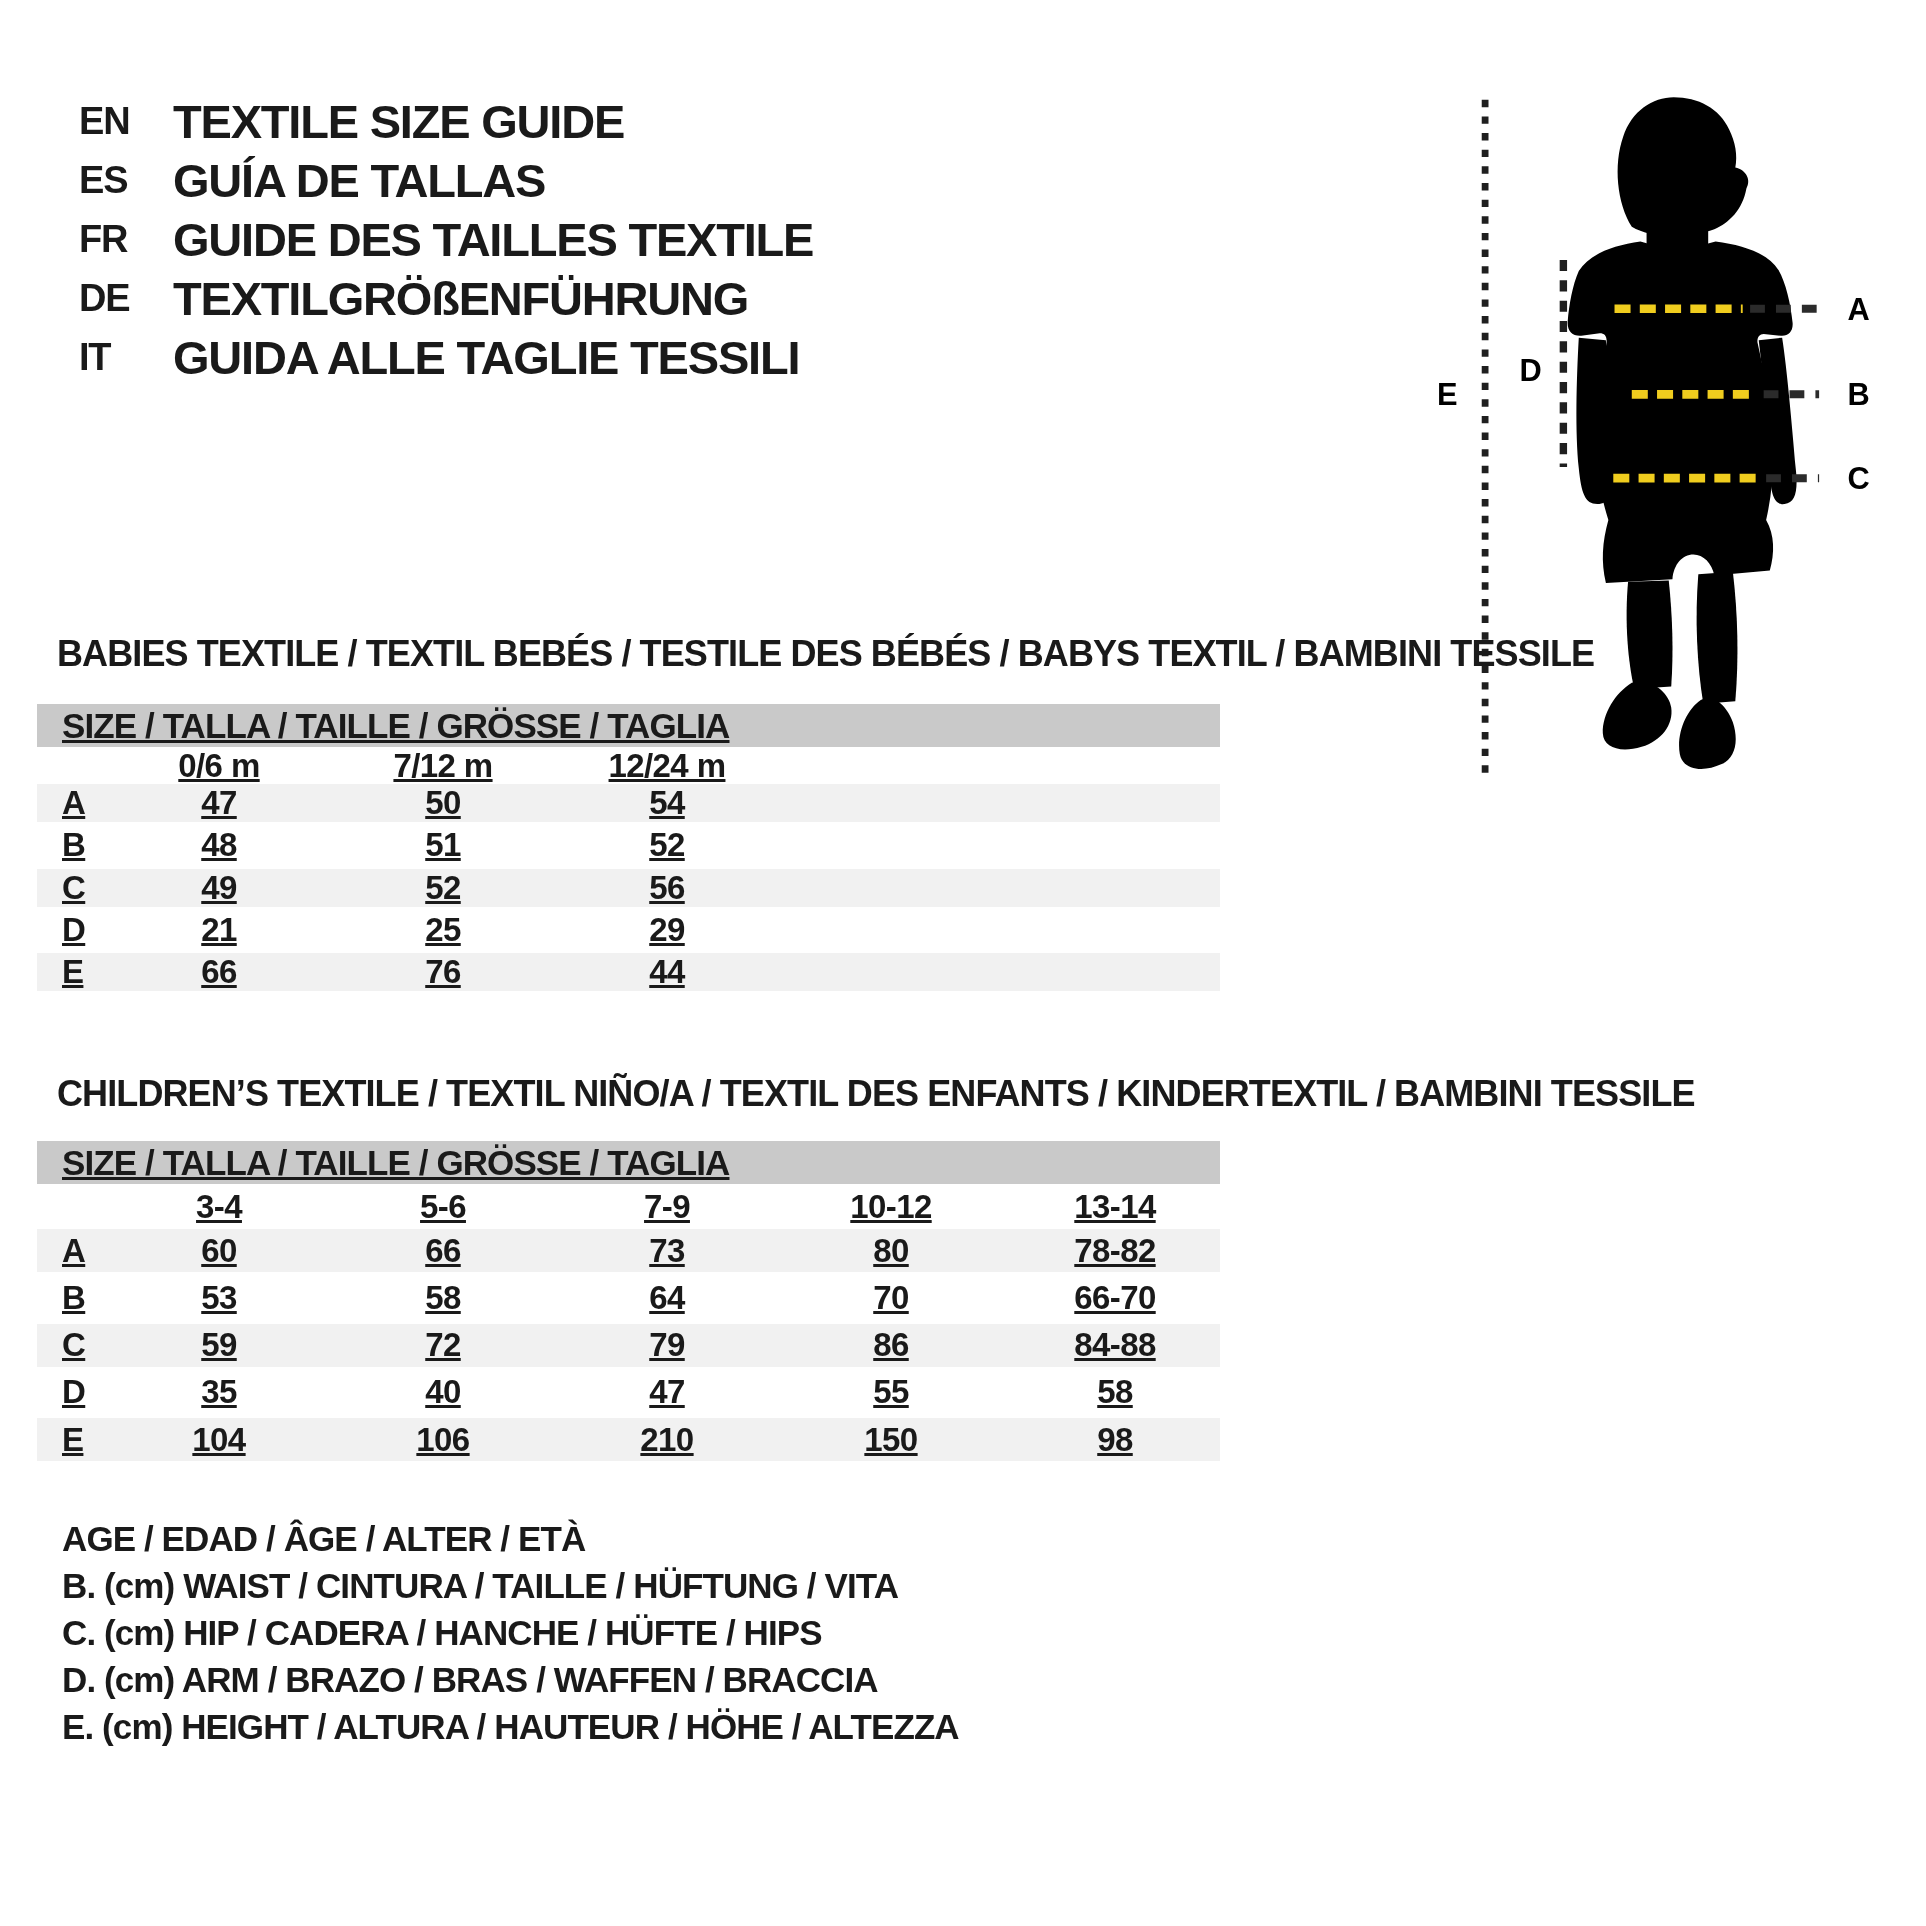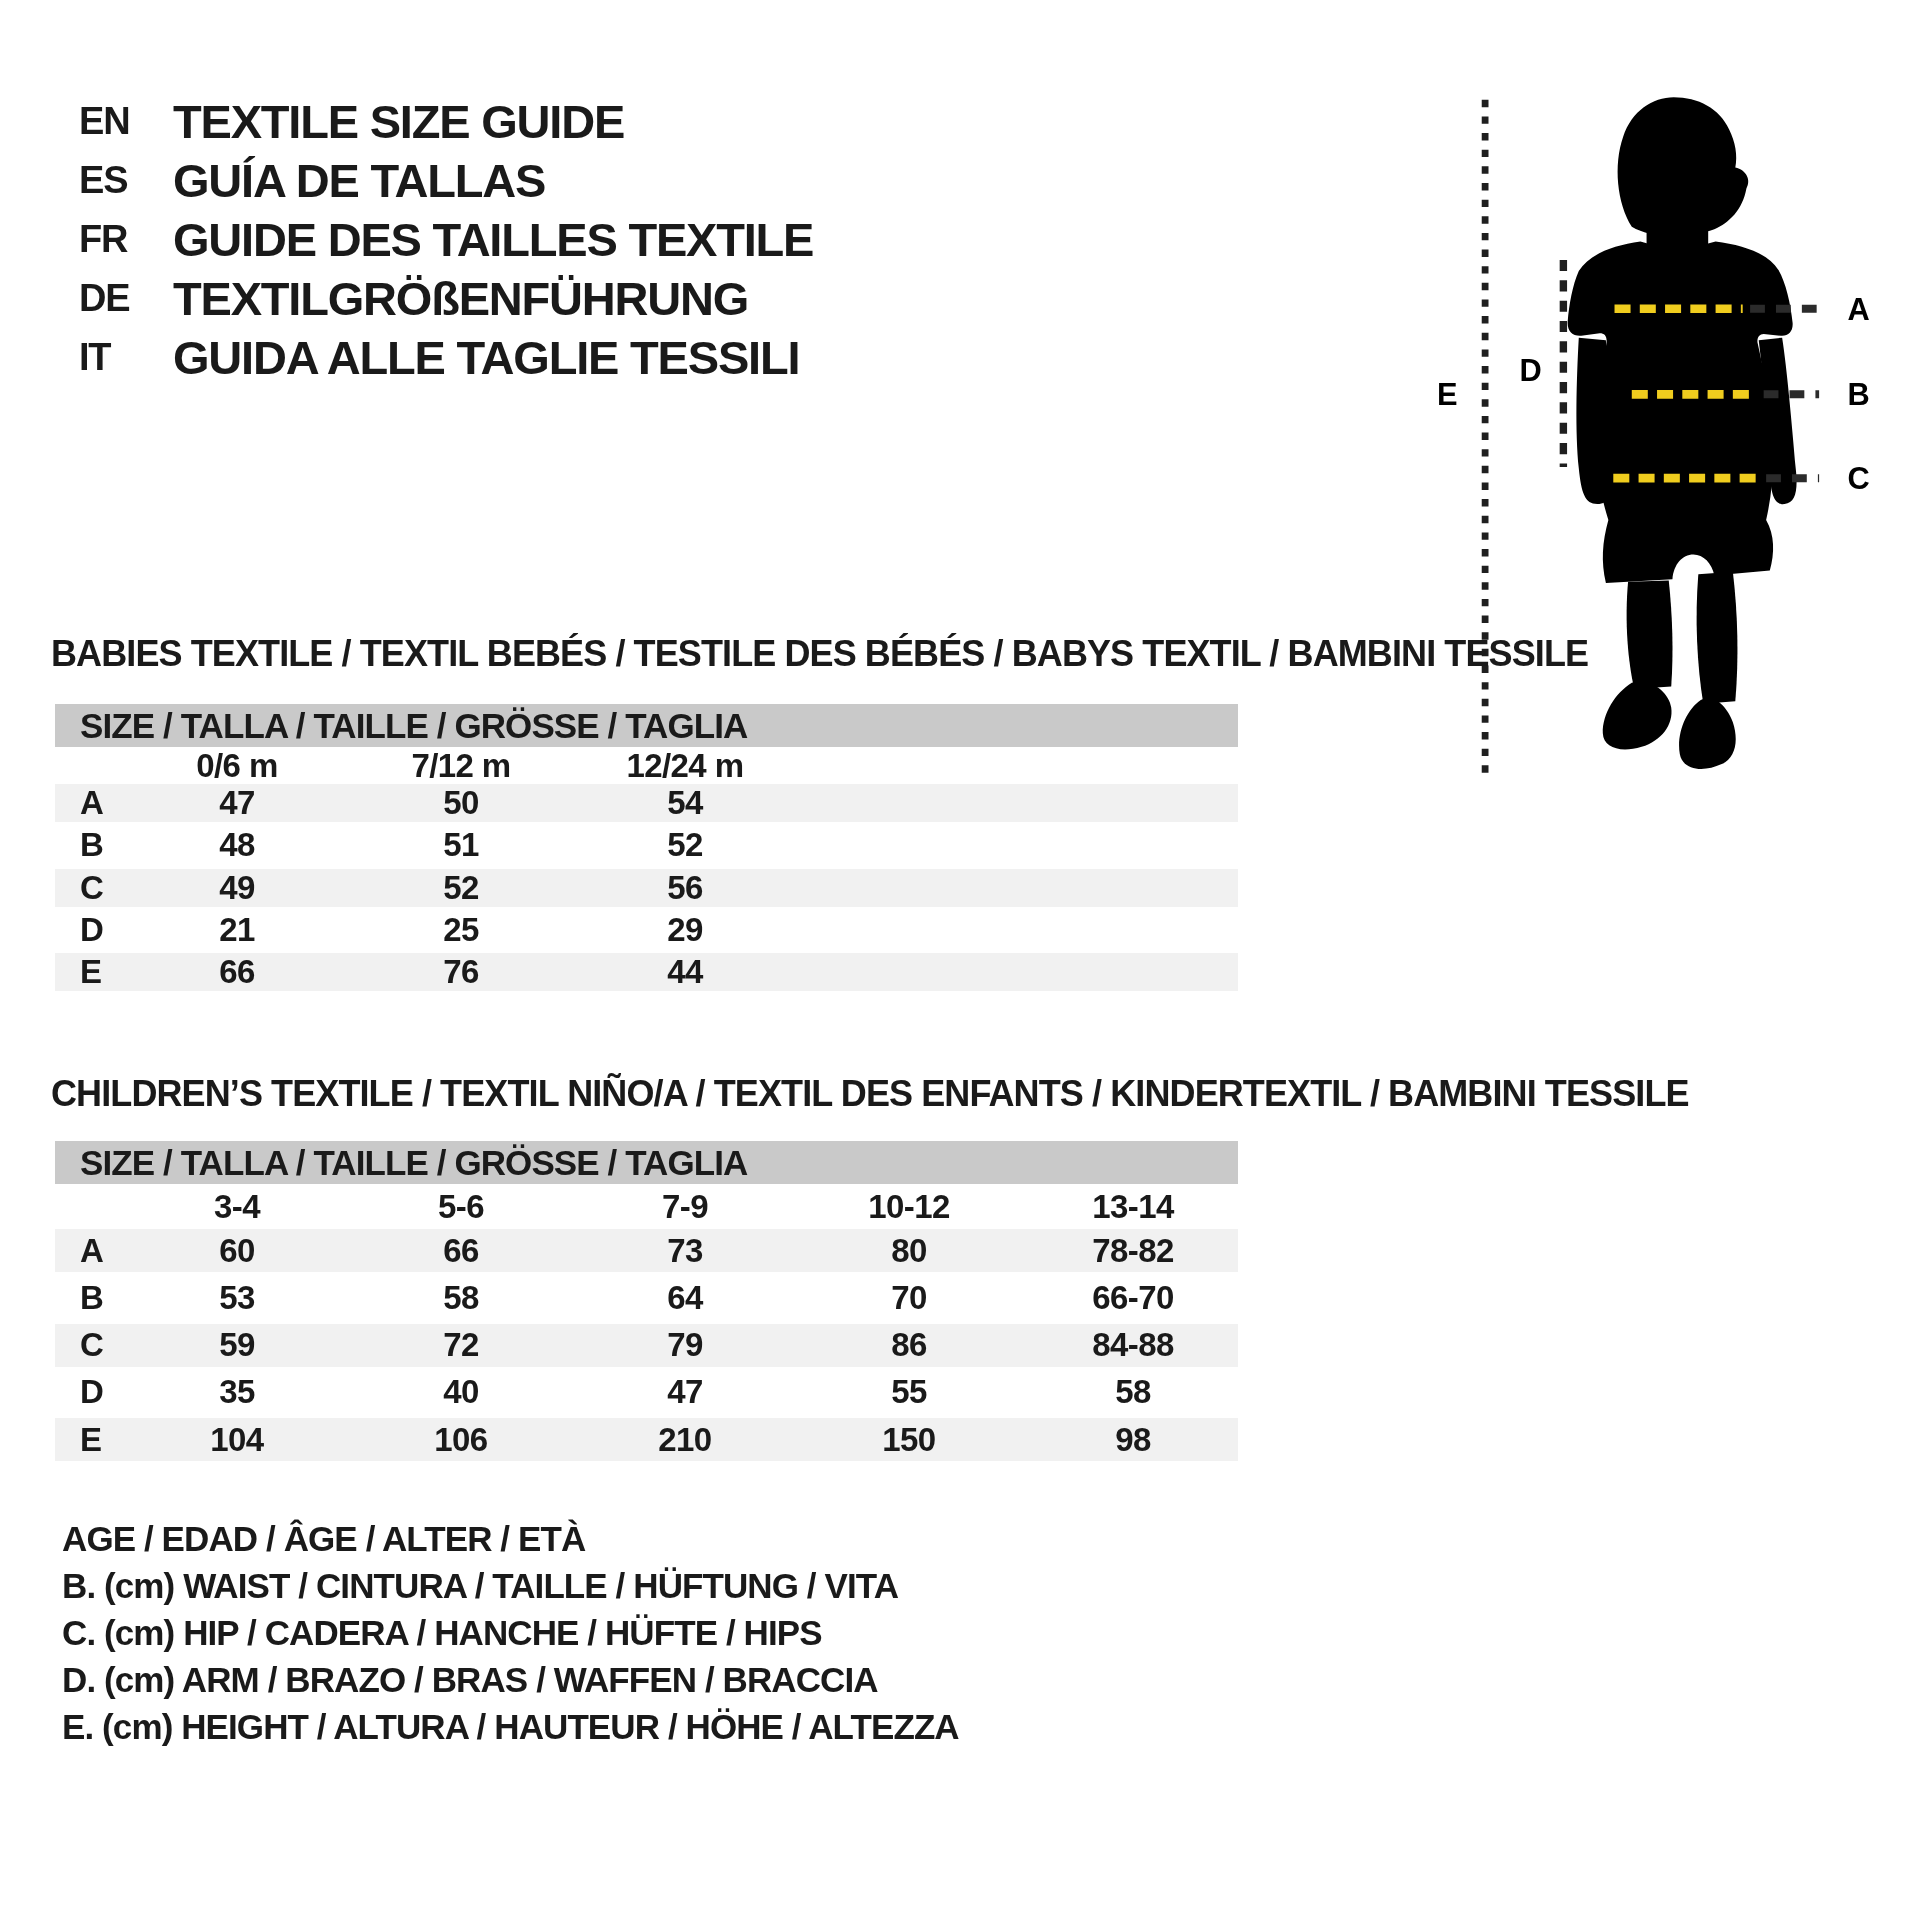--- a/index.html
+++ b/index.html
@@ -9,24 +9,24 @@
     -webkit-font-smoothing:antialiased;
   }
   .abs{position:absolute;}
   
   .lang-block{left:79px;top:92px;}
   .lang-row{display:flex;height:59px;align-items:center;}
   .lang-code{width:94px;font-size:38px;letter-spacing:-1.2px;font-weight:600;}
   .lang-title{font-size:47px;letter-spacing:-1.2px;font-weight:600;white-space:nowrap;}
   
   .section-title{
-    left:51px;font-size:36px;letter-spacing:-0.9px;font-weight:600;white-space:nowrap;
+    left:57px;font-size:36px;letter-spacing:-0.9px;font-weight:600;white-space:nowrap;
   }
   
-  .table-block{left:55px;width:1183px;}
+  .table-block{left:37px;width:1183px;text-decoration:underline;}
   .size-bar{
     height:43px;background:#c9c9c9;display:flex;align-items:center;
     padding-left:25px;box-sizing:border-box;
     font-size:35px;letter-spacing:-0.9px;font-weight:600;
   }
   .col-headers{display:grid;align-items:center;}
   .babies .col-headers{height:37px;grid-template-columns:70px 224px 224px 224px;}
   .children .col-headers{height:45px;grid-template-columns:70px 224px 224px 224px 224px 224px;}
   .col-head{text-align:center;font-size:33px;letter-spacing:-0.6px;font-weight:600;}
   .t-row{display:grid;align-items:center;}

